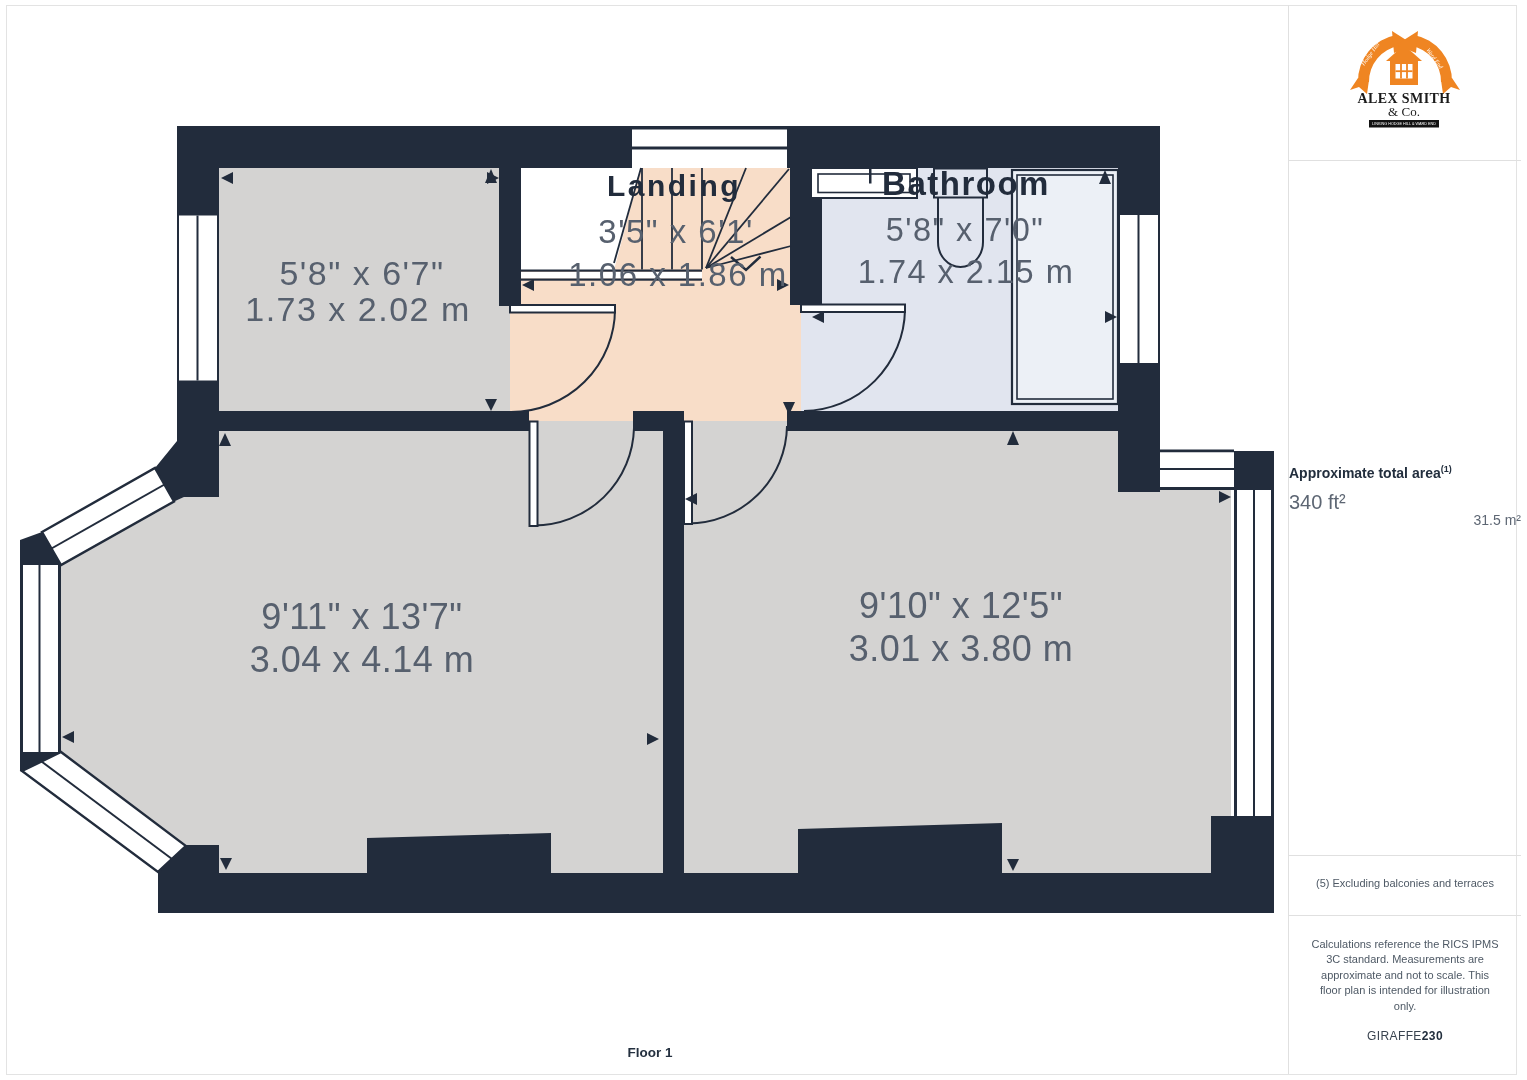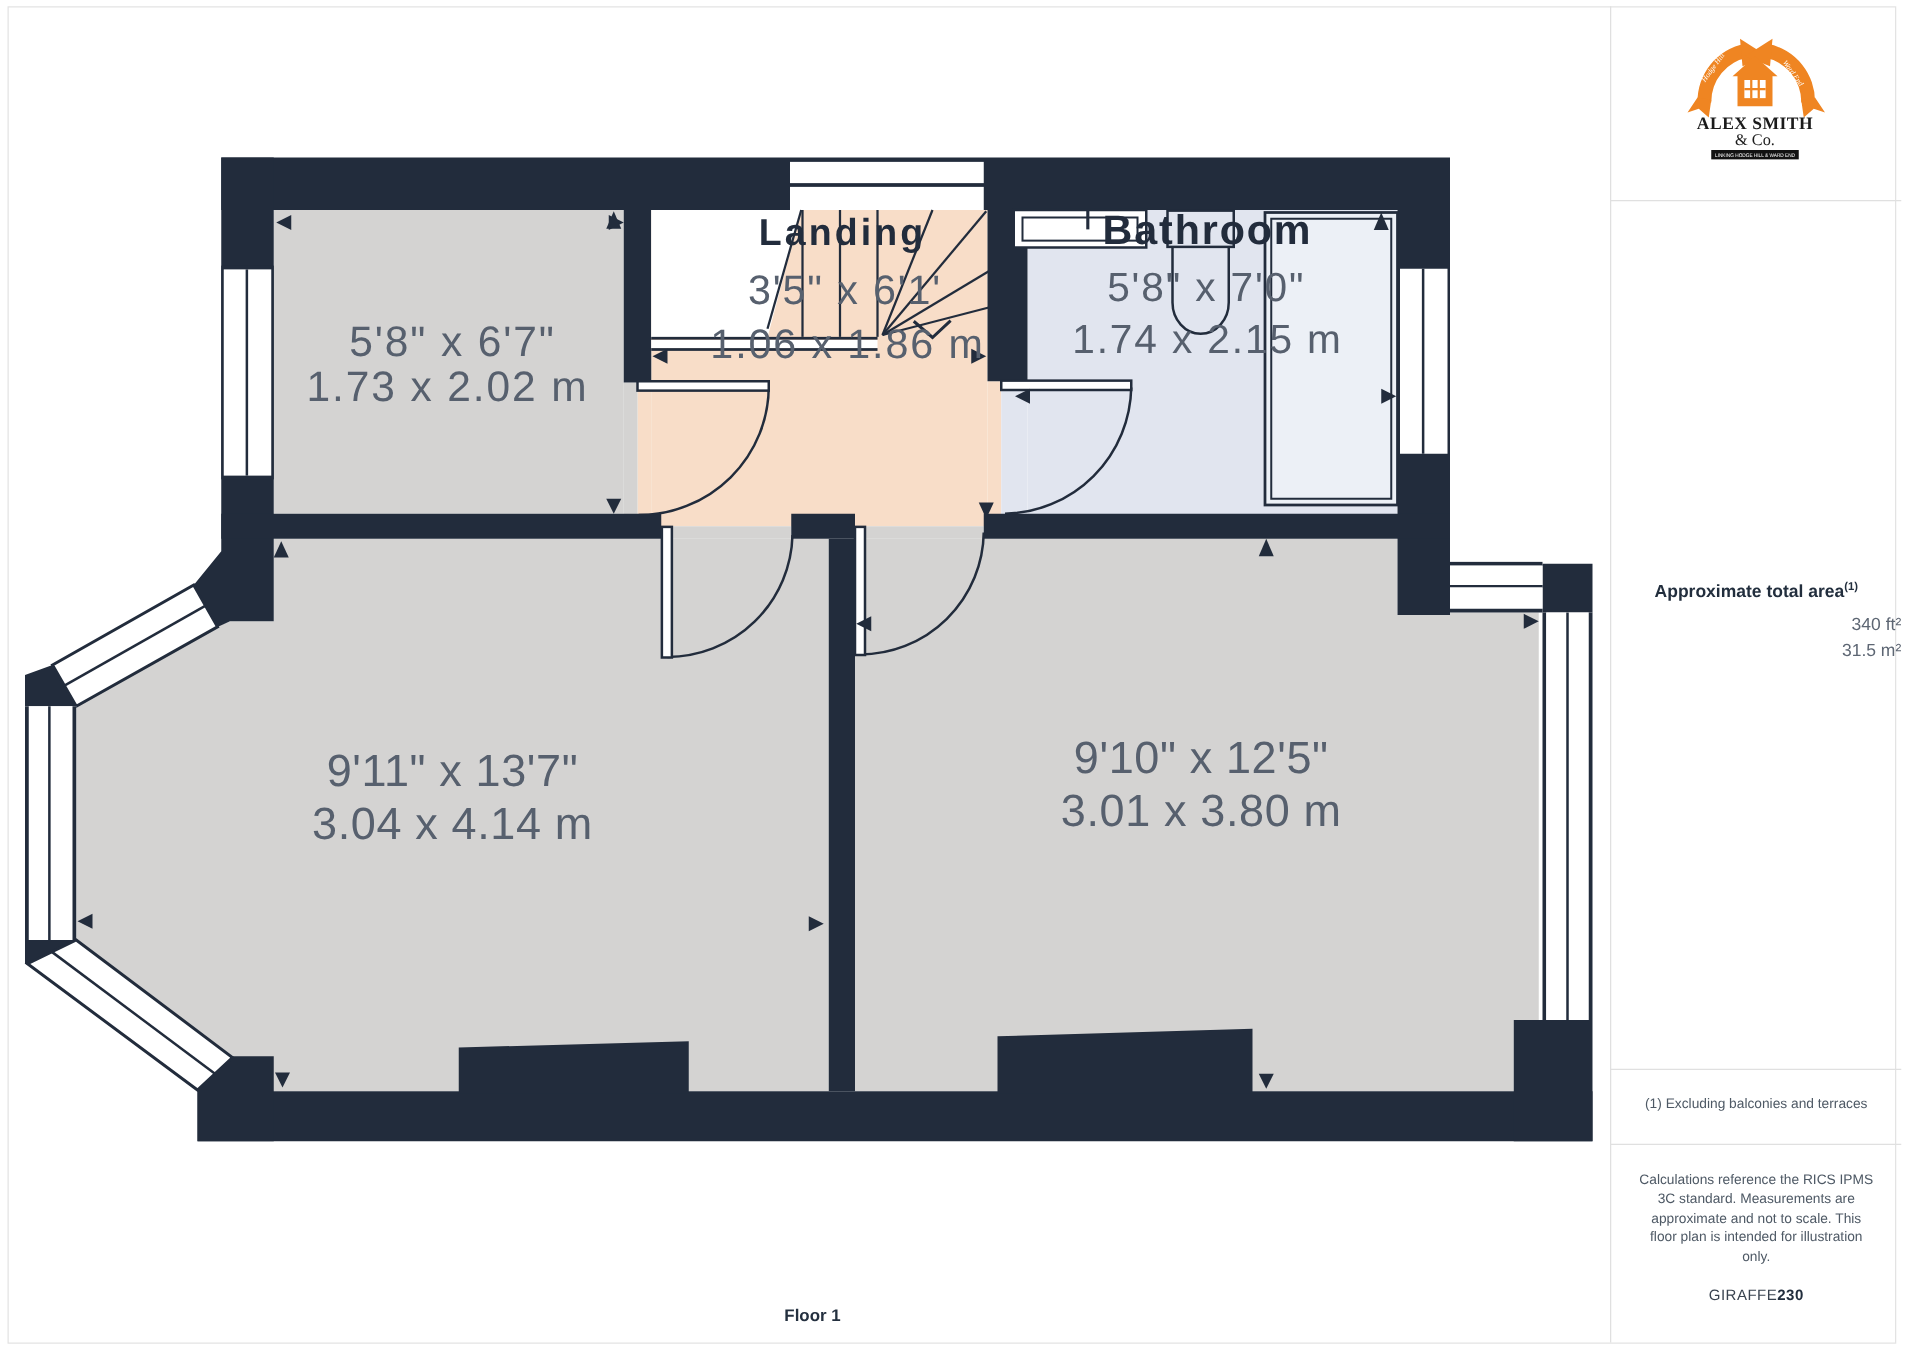--- a/index.html
+++ b/index.html
@@ -246,27 +246,27 @@
     </g>
 
     <g fill="#57606e" font-size="36" letter-spacing="0.5" text-anchor="middle">
       <text x="961" y="618">9'10" x 12'5"</text>
       <text x="961" y="660.5">3.01 x 3.80 m</text>
     </g>
   </svg>
 
   <div class="abs" style="left:560px;top:1045px;width:180px;text-align:center;font-size:13.5px;font-weight:bold;color:#24303f;">Floor 1</div>
 
-  <div class="abs" style="left:1289px;top:464px;width:232px;text-align:center;font-size:14px;font-weight:bold;color:#222e3d;">Approximate total area<span style="font-size:9px;vertical-align:super;">(1)</span></div>
-
-  <div class="abs" style="left:1289px;top:491px;width:232px;text-align:right;font-size:14px;color:#5d6673;">340 ft²</div>
+  <div class="abs" style="left:1289px;top:464px;width:232px;font-size:14px;font-weight:bold;color:#222e3d;">Approximate total area<span style="font-size:9px;vertical-align:super;">(1)</span></div>
+
+  <div class="abs" style="left:1289px;top:491px;width:232px;text-align:left;font-size:20px;color:#5d6673;">340 ft²</div>
 
   <div class="abs" style="left:1289px;top:512px;width:232px;text-align:right;font-size:14px;color:#5d6673;">31.5 m²</div>
 
-  <div class="abs" style="left:1289px;top:877px;width:232px;text-align:center;font-size:11px;color:#4e5965;">(1) Excluding balconies and terraces</div>
+  <div class="abs" style="left:1289px;top:877px;width:232px;text-align:center;font-size:11px;color:#4e5965;">(5) Excluding balconies and terraces</div>
 
   <div class="abs" style="left:1308px;top:937px;width:194px;text-align:center;font-size:11px;line-height:15.4px;color:#4e5965;">Calculations reference the RICS IPMS<br>3C standard. Measurements are<br>approximate and not to scale. This<br>floor plan is intended for illustration<br>only.</div>
 
   <div class="abs" style="left:1289px;top:1029px;width:232px;text-align:center;font-size:12px;color:#39434f;letter-spacing:0.4px;">GIRAFFE<span style="font-weight:bold;color:#222e3d;">230</span></div>
 
   <svg class="abs" style="left:1334px;top:30px" width="140" height="102" viewBox="0 0 140 102">
 
     <g fill="#ef8522">
       <path d="M24,52 A47,47 0 0 1 62,5 L65,16 A36,36 0 0 0 35,52 Z"></path>
       <path d="M58,1 L80,15 L60,23 Z"></path>

